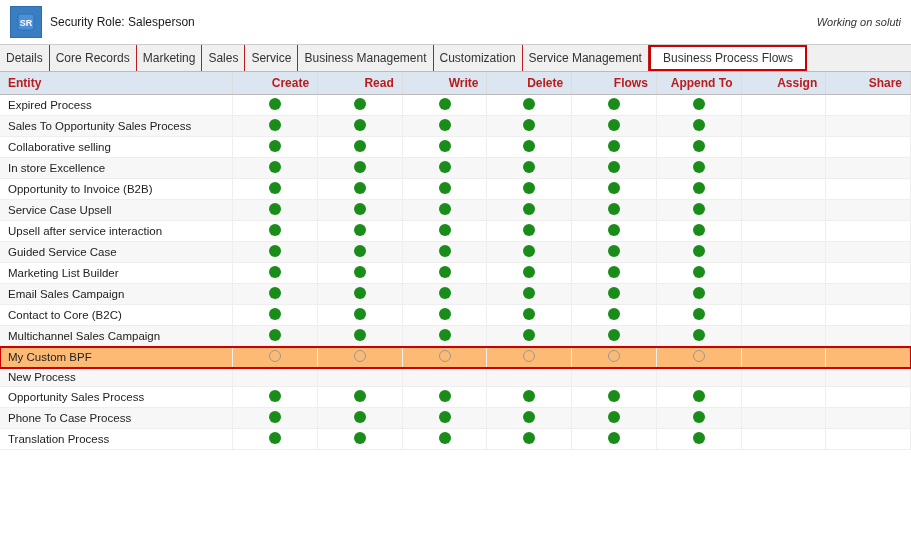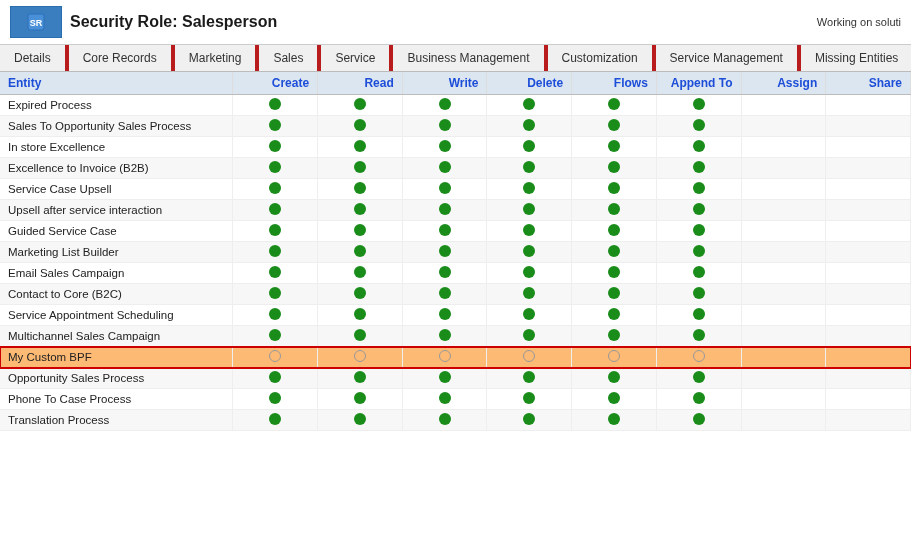--- a/index.html
+++ b/index.html
@@ -20,53 +20,54 @@
       padding: 6px 10px;
       background: #fff;
       border-bottom: 1px solid #ccc;
     }
     .header-left {
       display: flex;
       align-items: center;
       gap: 8px;
     }
     .header-icon {
-      width: 52px;
+      width: 32px;
       height: 32px;
       background: #3a7ebf;
       display: flex;
       align-items: center;
       justify-content: center;
       color: white;
       font-size: 14px;
       border: 1px solid #2a6eaf;
     }
     .header-title {
-      font-size: 16px;
-      font-weight: bold;
+      font-size: 12px;
+      font-weight: normal;
       color: #1a1a1a;
     }
     .header-right {
       font-size: 11px;
       color: #333;
+      font-style: italic;
     }
 
     
     .tab-bar {
       display: flex;
       background: #f0f0f0;
       border-bottom: 1px solid #bbb;
       padding: 0;
     }
     .tab {
-      padding: 6px 14px;
+      padding: 6px 6px;
       font-size: 12px;
       color: #333;
       cursor: pointer;
-      border-right: 4px solid #b91c1c;
+      border-right: 1px solid #b91c1c;
       white-space: nowrap;
     }
     .tab.active-highlighted {
       border: 2px solid #c00;
       background: #fff;
       font-weight: normal;
       padding: 4px 12px;
     }
 
     
@@ -82,21 +83,21 @@
 
     thead tr {
       background: #dce6f1;
     }
 
     thead th {
       text-align: left;
       padding: 4px 8px;
       font-size: 12px;
       font-weight: bold;
-      color: #1d4ed8;
+      color: #b91c1c;
       border-bottom: 1px solid #bbb;
       border-right: 1px solid #ddd;
     }
 
     thead th:first-child {
       width: 220px;
     }
 
     thead th:not(:first-child) {
       text-align: right;
@@ -164,21 +165,20 @@
 
 <div class="tab-bar">
   <div class="tab">Details</div>
   <div class="tab">Core Records</div>
   <div class="tab">Marketing</div>
   <div class="tab">Sales</div>
   <div class="tab">Service</div>
   <div class="tab">Business Management</div>
   <div class="tab">Customization</div>
   <div class="tab">Service Management</div>
-  <div class="tab">Missing Entities</div>
   <div class="tab active-highlighted">Business Process Flows</div>
 </div>
 
 <div class="table-container">
   <table>
     <thead>
       <tr>
         <th>Entity</th>
         <th>Create</th>
         <th>Read</th>
@@ -207,32 +207,43 @@
           <td><span class="dot-green"></span></td>
           <td><span class="dot-green"></span></td>
           <td><span class="dot-green"></span></td>
           <td><span class="dot-green"></span></td>
           <td><span class="dot-green"></span></td>
           <td><span class="dot-green"></span></td>
           <td></td>
           <td></td>
         </tr>
         <tr>
+          <td>Collaborative selling</td>
+          <td><span class="dot-green"></span></td>
+          <td><span class="dot-green"></span></td>
+          <td><span class="dot-green"></span></td>
+          <td><span class="dot-green"></span></td>
+          <td><span class="dot-green"></span></td>
+          <td><span class="dot-green"></span></td>
+          <td></td>
+          <td></td>
+        </tr>
+        <tr>
           <td>In store Excellence</td>
           <td><span class="dot-green"></span></td>
           <td><span class="dot-green"></span></td>
           <td><span class="dot-green"></span></td>
           <td><span class="dot-green"></span></td>
           <td><span class="dot-green"></span></td>
           <td><span class="dot-green"></span></td>
           <td></td>
           <td></td>
         </tr>
         <tr>
-          <td>Excellence to Invoice (B2B)</td>
+          <td>Opportunity to Invoice (B2B)</td>
           <td><span class="dot-green"></span></td>
           <td><span class="dot-green"></span></td>
           <td><span class="dot-green"></span></td>
           <td><span class="dot-green"></span></td>
           <td><span class="dot-green"></span></td>
           <td><span class="dot-green"></span></td>
           <td></td>
           <td></td>
         </tr>
         <tr>
@@ -285,31 +296,20 @@
           <td><span class="dot-green"></span></td>
           <td><span class="dot-green"></span></td>
           <td><span class="dot-green"></span></td>
           <td><span class="dot-green"></span></td>
           <td><span class="dot-green"></span></td>
           <td></td>
           <td></td>
         </tr>
         <tr>
           <td>Contact to Core (B2C)</td>
-          <td><span class="dot-green"></span></td>
-          <td><span class="dot-green"></span></td>
-          <td><span class="dot-green"></span></td>
-          <td><span class="dot-green"></span></td>
-          <td><span class="dot-green"></span></td>
-          <td><span class="dot-green"></span></td>
-          <td></td>
-          <td></td>
-        </tr>
-        <tr>
-          <td>Service Appointment Scheduling</td>
           <td><span class="dot-green"></span></td>
           <td><span class="dot-green"></span></td>
           <td><span class="dot-green"></span></td>
           <td><span class="dot-green"></span></td>
           <td><span class="dot-green"></span></td>
           <td><span class="dot-green"></span></td>
           <td></td>
           <td></td>
         </tr>
         <tr>
@@ -324,20 +324,31 @@
           <td></td>
         </tr>
         <tr class="highlighted-row">
           <td>My Custom BPF</td>
           <td><span class="dot-empty"></span></td>
           <td><span class="dot-empty"></span></td>
           <td><span class="dot-empty"></span></td>
           <td><span class="dot-empty"></span></td>
           <td><span class="dot-empty"></span></td>
           <td><span class="dot-empty"></span></td>
+          <td></td>
+          <td></td>
+        </tr>
+        <tr>
+          <td>New Process</td>
+          <td></td>
+          <td></td>
+          <td></td>
+          <td></td>
+          <td></td>
+          <td></td>
           <td></td>
           <td></td>
         </tr>
         <tr>
           <td>Opportunity Sales Process</td>
           <td><span class="dot-green"></span></td>
           <td><span class="dot-green"></span></td>
           <td><span class="dot-green"></span></td>
           <td><span class="dot-green"></span></td>
           <td><span class="dot-green"></span></td>

